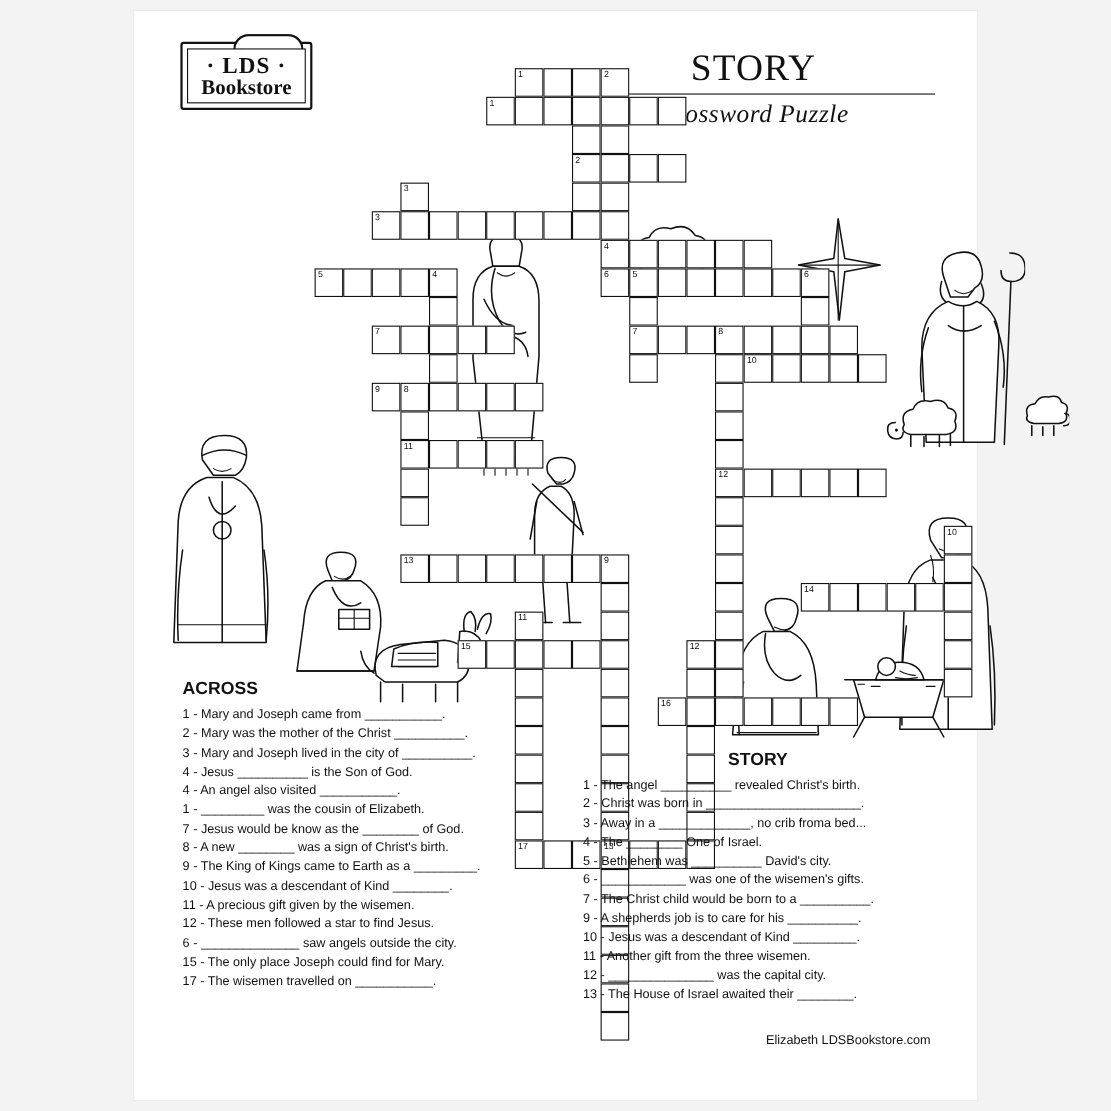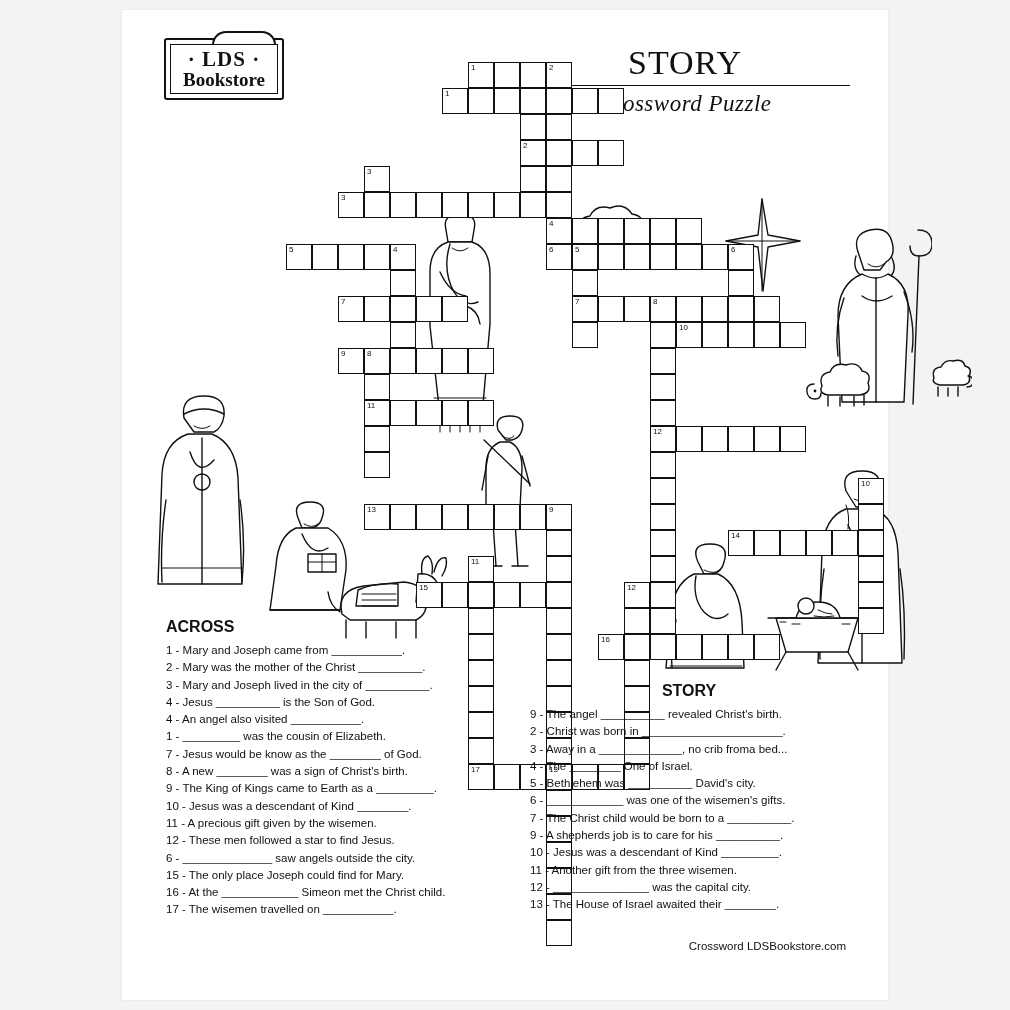--- a/index.html
+++ b/index.html
@@ -606,39 +606,38 @@
           <div class="clue">4 - An angel also visited ___________.</div>
           <div class="clue">1 - _________ was the cousin of Elizabeth.</div>
           <div class="clue">7 - Jesus would be know as the ________ of God.</div>
           <div class="clue">8 - A new ________ was a sign of Christ's birth.</div>
           <div class="clue">9 - The King of Kings came to Earth as a _________.</div>
           <div class="clue">10 - Jesus was a descendant of Kind ________.</div>
           <div class="clue">11 - A precious gift given by the wisemen.</div>
           <div class="clue">12 - These men followed a star to find Jesus.</div>
           <div class="clue">6 - ______________ saw angels outside the city.</div>
           <div class="clue">15 - The only place Joseph could find for Mary.</div>
-          <div class="clue">16 - At the ____________ Simeon met the Christ child.</div>
           <div class="clue">17 - The wisemen travelled on ___________.</div>
         </div>
     </div>
 
     <div class="clues-down">
       <div class="clues-head center">STORY</div>
       <div id="down-list">
-          <div class="clue">9 - The angel __________ revealed Christ's birth.</div>
+          <div class="clue">1 - The angel __________ revealed Christ's birth.</div>
           <div class="clue">2 - Christ was born in ______________________.</div>
           <div class="clue">3 - Away in a _____________, no crib froma bed...</div>
           <div class="clue">4 - The ________ One of Israel.</div>
           <div class="clue">5 - Bethlehem was __________ David's city.</div>
           <div class="clue">6 - ____________ was one of the wisemen's gifts.</div>
           <div class="clue">7 - The Christ child would be born to a __________.</div>
           <div class="clue">9 - A shepherds job is to care for his __________.</div>
           <div class="clue">10 - Jesus was a descendant of Kind _________.</div>
           <div class="clue">11 - Another gift from the three wisemen.</div>
           <div class="clue">12 - _______________ was the capital city.</div>
           <div class="clue">13 - The House of Israel awaited their ________.</div>
         </div>
     </div>
 
-    <div class="copyright">Crossword LDSBookstore.com</div>
+    <div class="copyright">Elizabeth LDSBookstore.com</div>
 
   </div>
 </div>
 
 </body></html>

